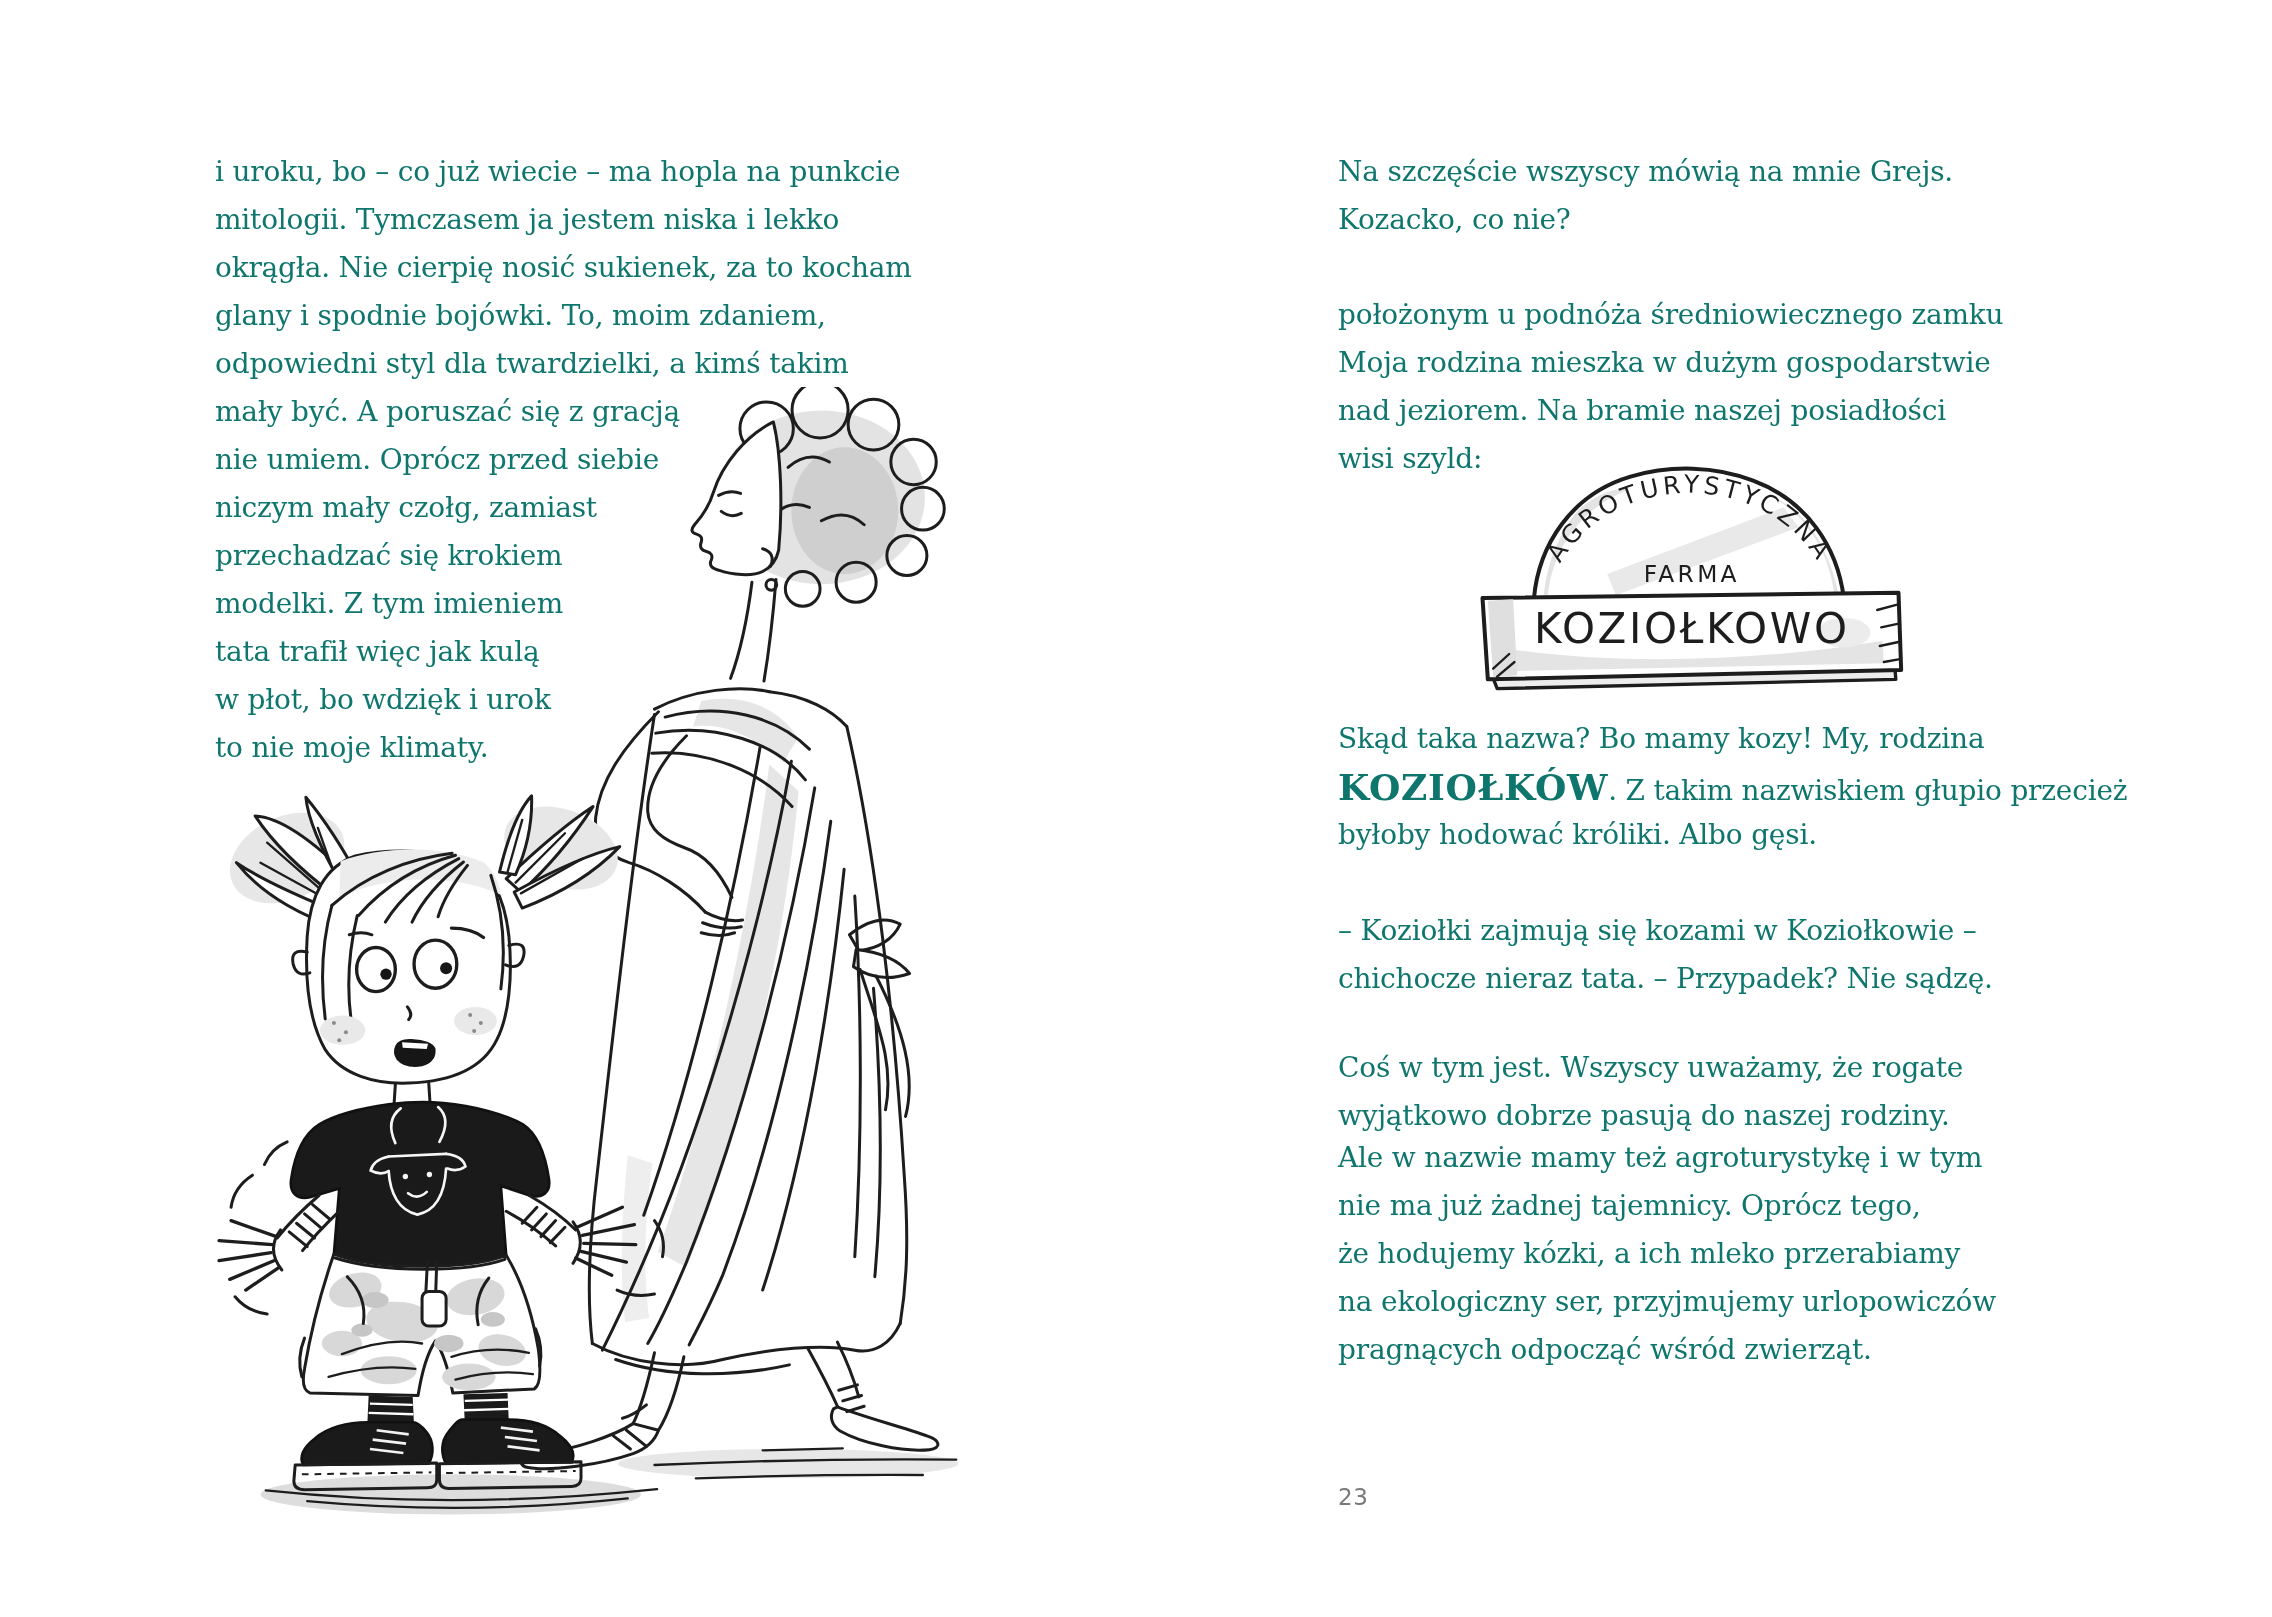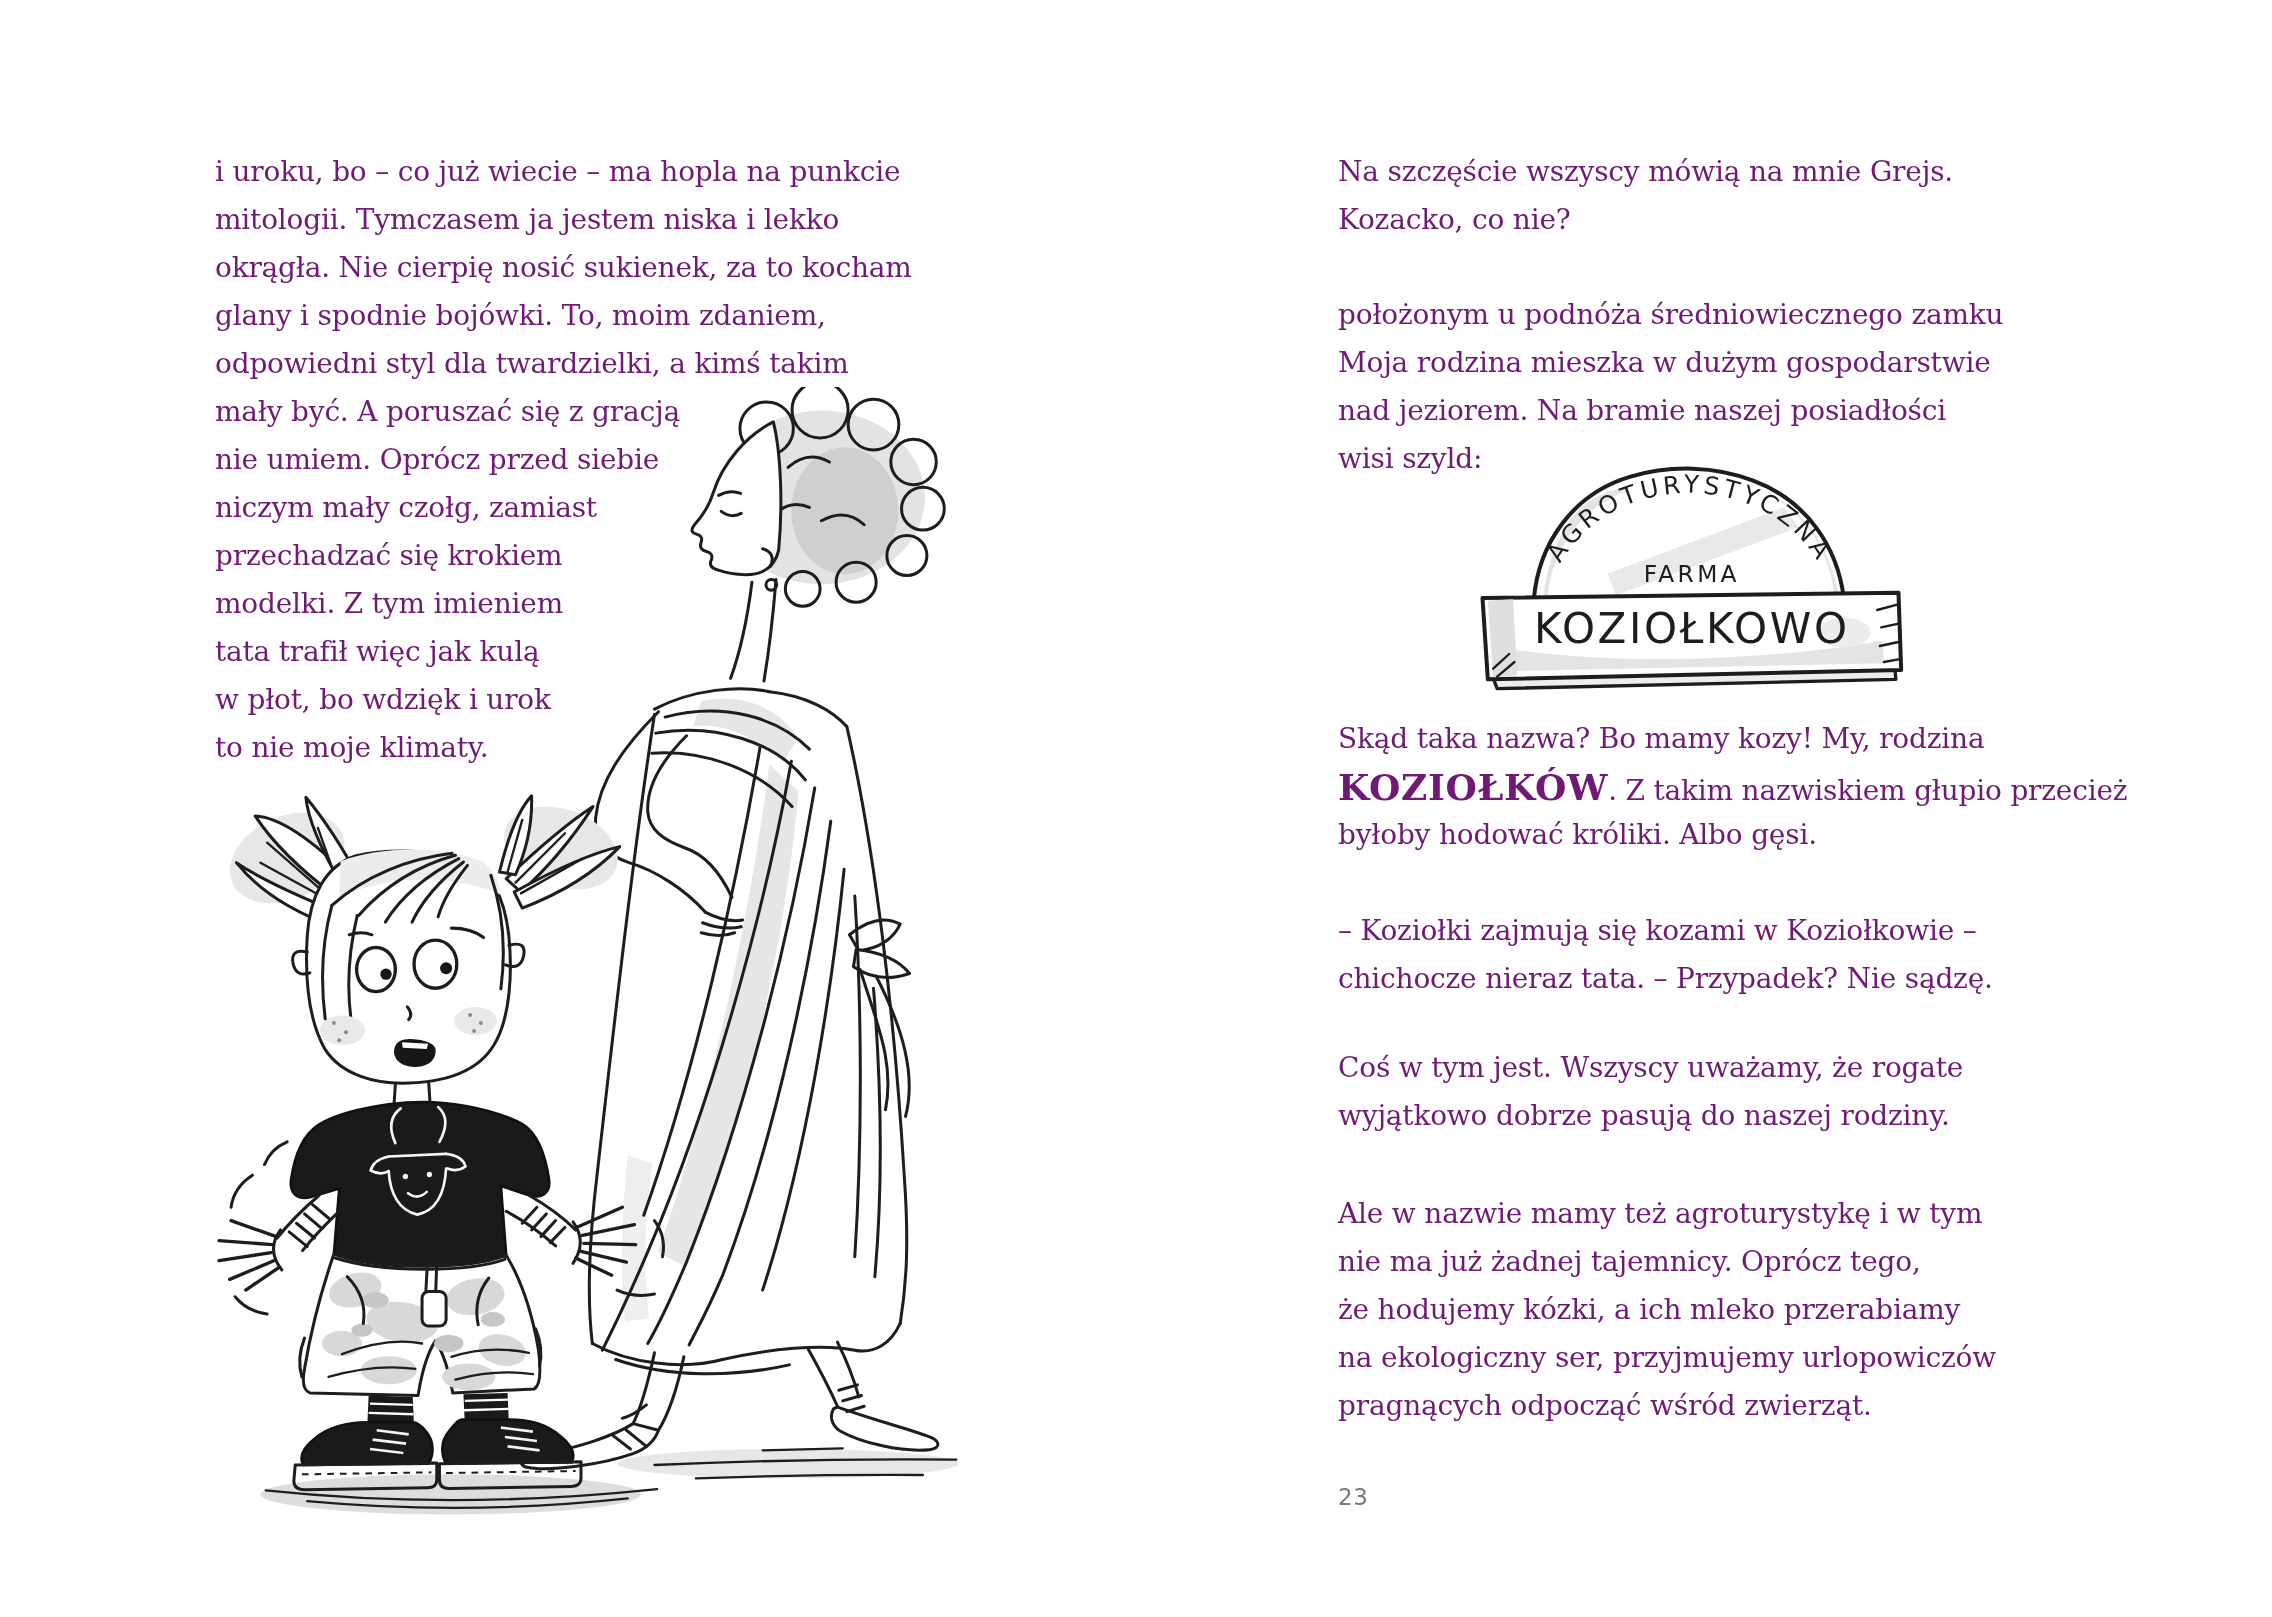--- a/index.html
+++ b/index.html
@@ -2,21 +2,21 @@
 <html style="font-size:10.7px"><head>
 <meta charset="utf-8">
 <style>
   html,body{margin:0;padding:0;}
   body{
     width:2273px;height:1617px;background:#ffffff;position:relative;
     font-family:"DejaVu Serif", serif;color:#1d1d1d;overflow:hidden;
   }
   .bodytext{
     position:absolute;font-size:28px;line-height:48px;letter-spacing:-0.2px;
-    white-space:nowrap;color:#701a75;
+    white-space:nowrap;color:#0f766e;
   }
   .line{height:48px;}
   .display-word{
     font-weight:700;font-size:36px;letter-spacing:0.7px;
   }
   .page-number{
     position:absolute;left:1338px;top:1484px;width:735px;
     font-family:"DejaVu Sans", sans-serif;font-size:23px;color:#7b7b7b;letter-spacing:0.7px;
   }
   .sign-wrap{position:absolute;left:1470px;top:466px;width:441px;height:230px;}
@@ -374,21 +374,21 @@
 <div class="bodytext" style="left:1338px;top:907px;">
   <div class="line">– Koziołki zajmują się kozami w Koziołkowie –</div>
   <div class="line">chichocze nieraz tata. – Przypadek? Nie sądzę.</div>
 </div>
 
 <div class="bodytext" style="left:1338px;top:1044px;">
   <div class="line">Coś w tym jest. Wszyscy uważamy, że rogate</div>
   <div class="line">wyjątkowo dobrze pasują do naszej rodziny.</div>
 </div>
 
-<div class="bodytext" style="left:1338px;top:1190px;">
+<div class="bodytext" style="left:1338px;top:1134px;">
   <div class="line">Ale w nazwie mamy też agroturystykę i w tym</div>
   <div class="line">nie ma już żadnej tajemnicy. Oprócz tego,</div>
   <div class="line">że hodujemy kózki, a ich mleko przerabiamy</div>
   <div class="line">na ekologiczny ser, przyjmujemy urlopowiczów</div>
   <div class="line">pragnących odpocząć wśród zwierząt.</div>
 </div>
 
 <div class="page-number">23</div>
 
 

